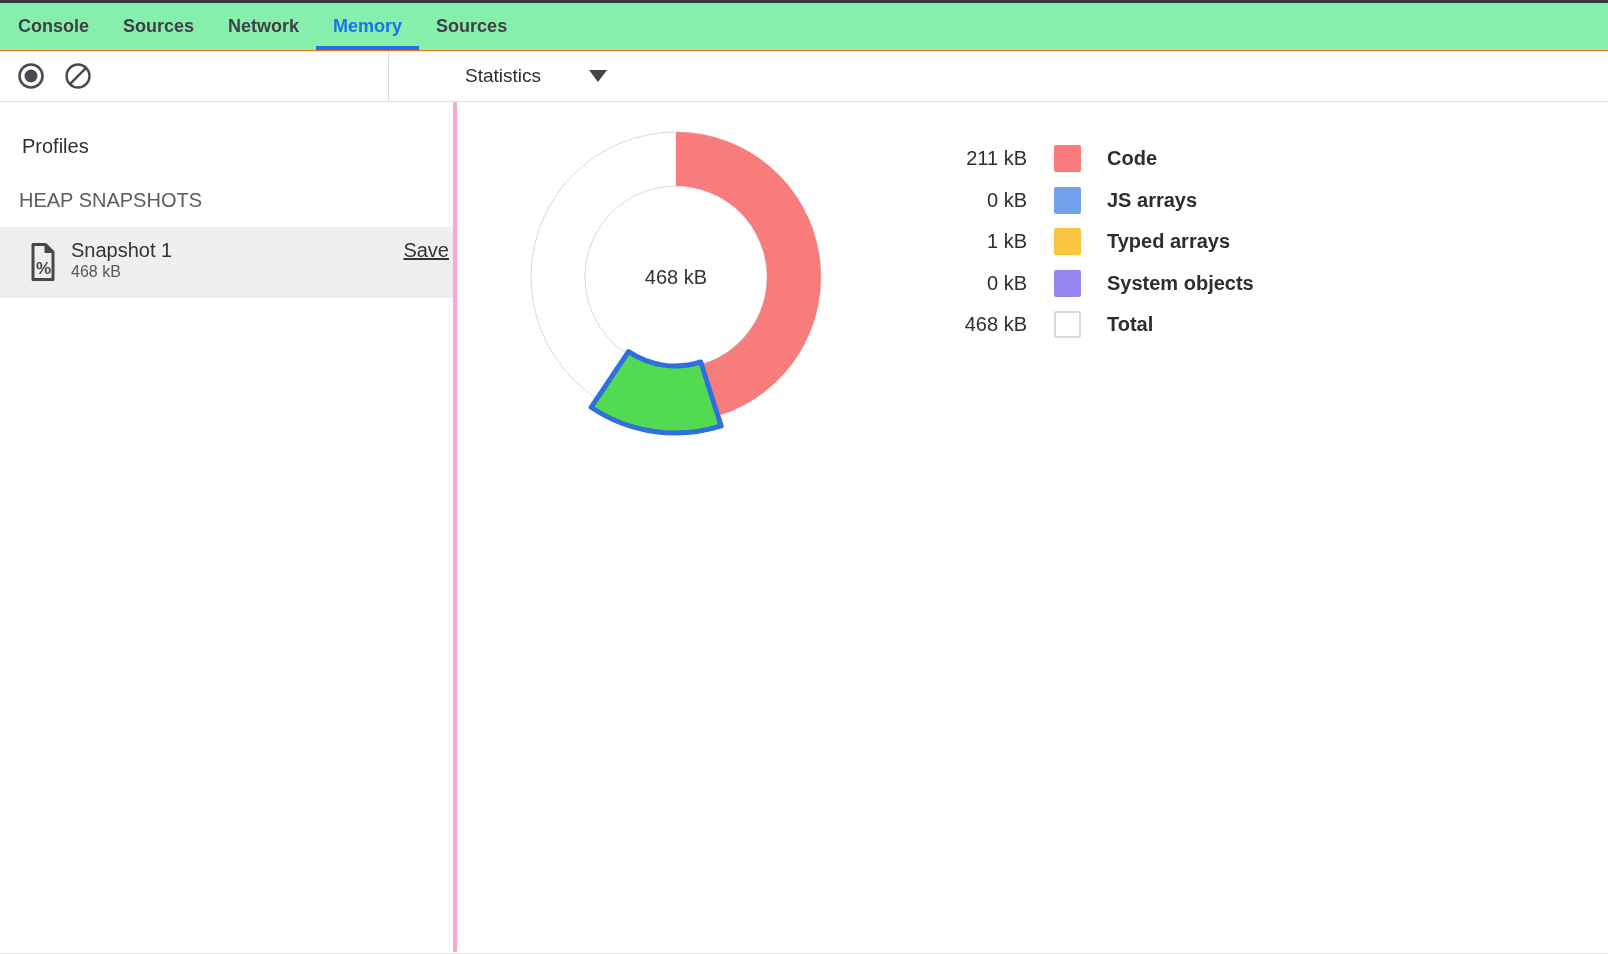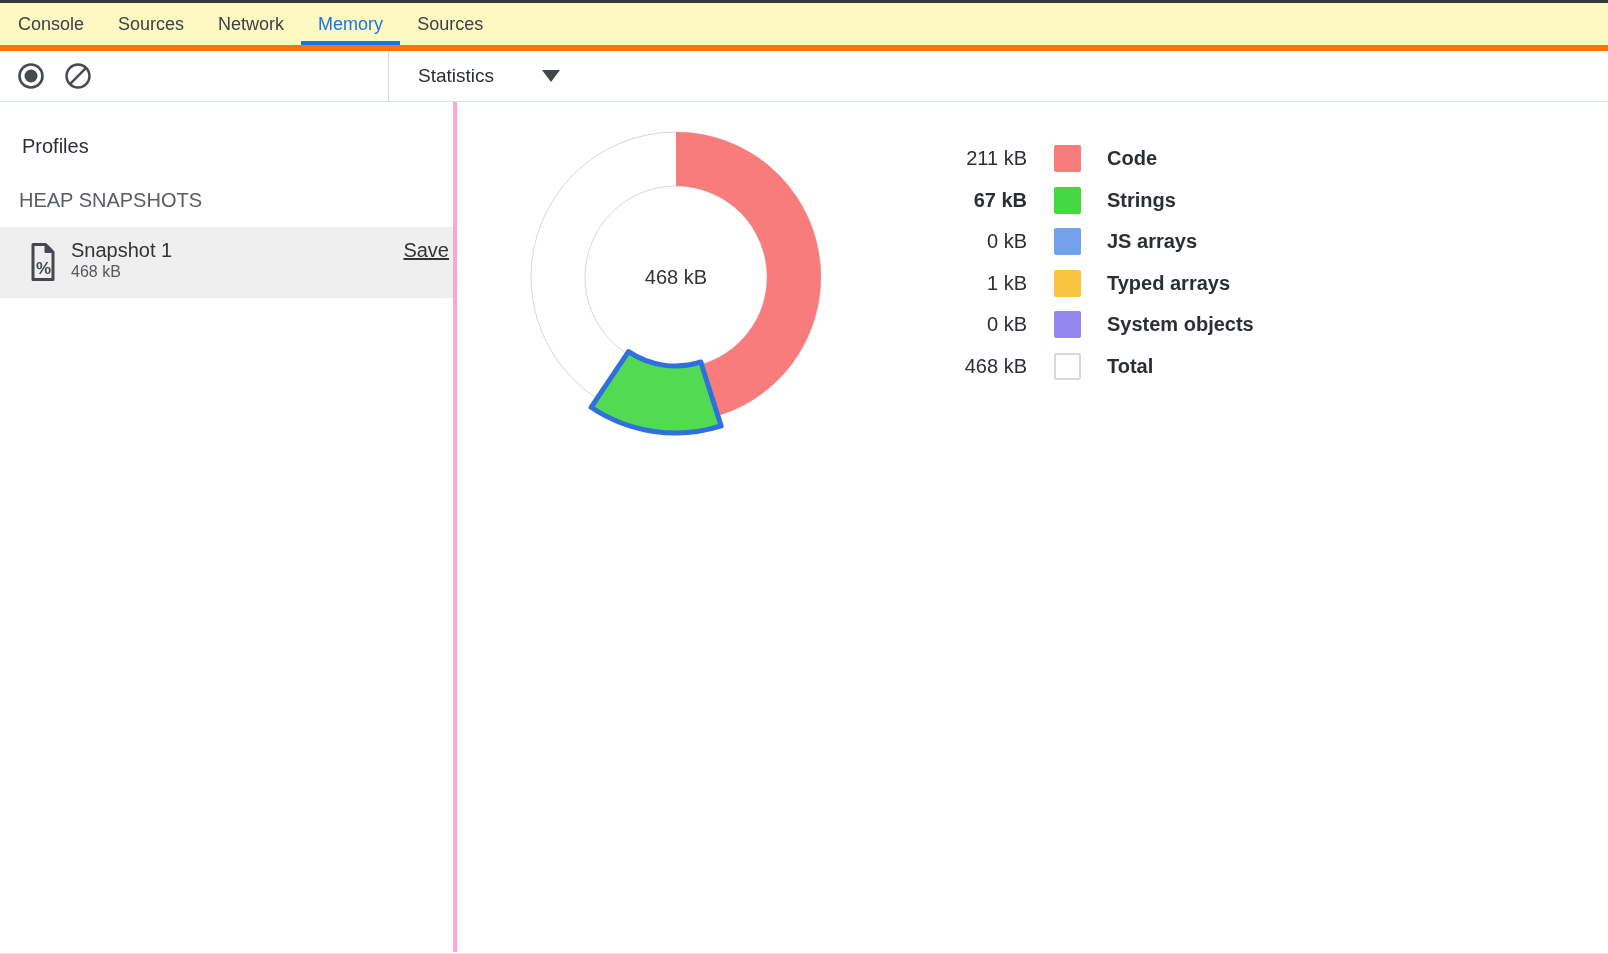--- a/index.html
+++ b/index.html
@@ -8,25 +8,26 @@
     font-family: "Liberation Sans", sans-serif;
     background: #ffffff;
     color: #333333;
     position: relative;
   }
   .top-strip { height: 3px; background: #36383c; }
 
   
   .tab-bar {
     height: 48px;
-    background: #fef9c3;
-    border-bottom: 6px solid #f97316;
+    background: #86efac;
+    border-bottom: 1px solid #f97316;
     display: flex;
     align-items: stretch;
     padding-left: 1px;
+    font-weight: bold;
   }
   .tab {
     padding: 0 17px;
     display: flex;
     align-items: center;
     font-size: 18px;
     color: #3e4147;
     position: relative;
     cursor: default;
   }
@@ -38,20 +39,21 @@
     height: 4px;
     background: #1a73e8;
   }
 
   
   .toolbar {
     height: 51px;
     display: flex;
     border-bottom: 1px solid #d5e2f3;
     background: #ffffff;
+    gap: 47px;
   }
   .toolbar-left {
     width: 389px;
     flex: none;
     border-right: 1px solid #cfdcee;
     display: flex;
     align-items: center;
     padding-left: 17px;
     gap: 19px;
   }
@@ -221,25 +223,20 @@
       <path d="M 264.2 323.9 A 151 151 0 0 1 134.1 305.3 L 171.5 249.7 A 84 84 0 0 0 243.8 260 Z" stroke-width="5" stroke-linejoin="round" fill="#52db52" stroke="#2f6fde"></path>
       <text class="donut-center-text" x="219" y="182" text-anchor="middle">468 kB</text>
     </svg>
 
     <div class="legend">
       <div class="legend-row">
         <span class="legend-value">211 kB</span>
         <span class="legend-swatch" style="background-color: rgb(248, 124, 123);"></span>
         <span class="legend-label">Code</span>
       </div>
-      <div class="legend-row selected">
-        <span class="legend-value">67 kB</span>
-        <span class="legend-swatch" style="background-color: rgb(69, 216, 69);"></span>
-        <span class="legend-label">Strings</span>
-      </div>
       <div class="legend-row">
         <span class="legend-value">0 kB</span>
         <span class="legend-swatch" style="background-color: rgb(115, 162, 236);"></span>
         <span class="legend-label">JS arrays</span>
       </div>
       <div class="legend-row">
         <span class="legend-value">1 kB</span>
         <span class="legend-swatch" style="background-color: rgb(249, 196, 63);"></span>
         <span class="legend-label">Typed arrays</span>
       </div>

